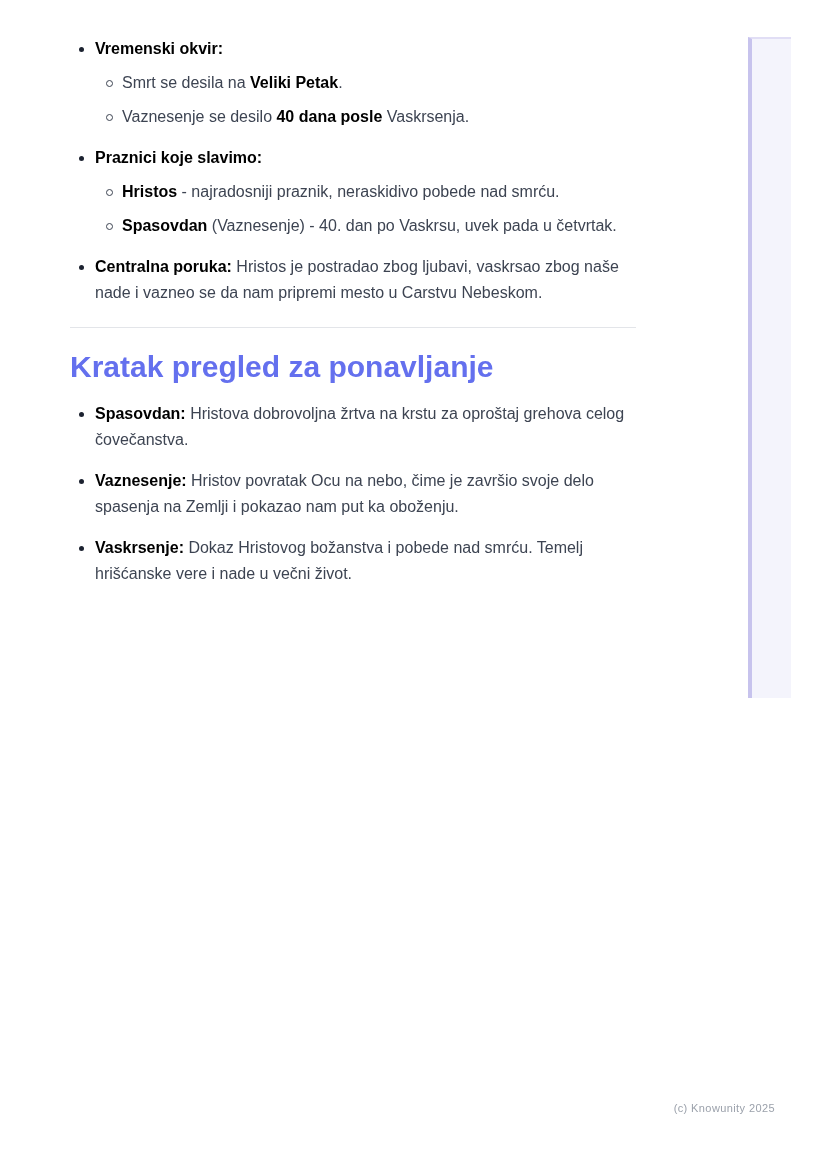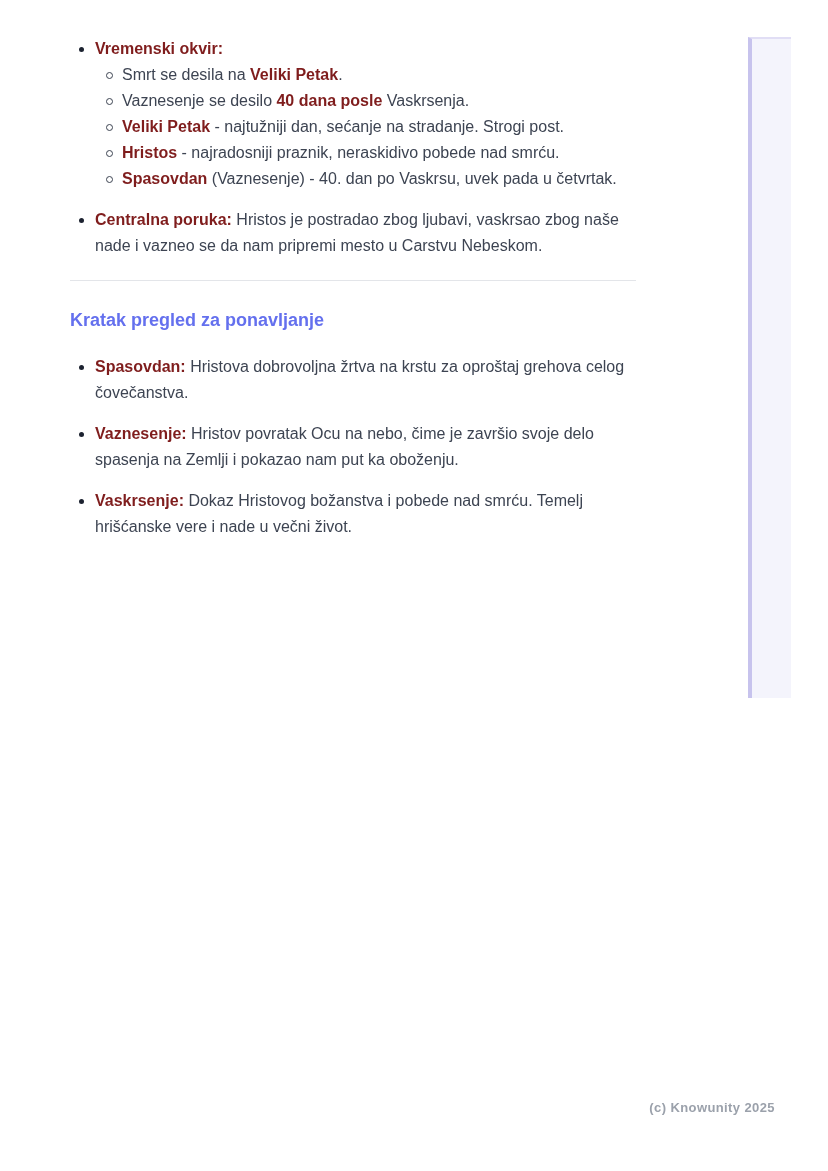--- a/index.html
+++ b/index.html
@@ -15,65 +15,64 @@
     position: absolute;
     left: 70px; top: 36px;
     width: 566px;
     font-size: 16px;
     line-height: 26px;
     color: #3d4452;
   }
   .li { display: flex; align-items: flex-start; }
   .li1 { margin-top: 15px; }
   .section > .li1:first-child { margin-top: 0; }
-  .li2 { margin-top: 0; }
+  .li2 { margin-top: 8px; }
   .mk { flex: 0 0 auto; }
   .mk1 {
     width: 5px; height: 5px; border-radius: 50%;
     background: #1c2230;
     margin: 11px 11px 0 9px;
   }
   .mk2 {
     width: 7px; height: 7px; border-radius: 50%;
     border: 1.5px solid #3d4452;
     box-sizing: border-box;
     background: transparent;
     margin: 10px 9px 0 36px;
   }
   .tx { flex: 1 1 auto; }
-  .tx b { color: #7f1d1d; font-weight: 700; }
+  .tx b { color: #000000; font-weight: 700; }
   .divider {
     border: none;
     border-top: 1px solid #e3e5e9;
     margin: 21px 0 0 0;
   }
   .review-heading {
-    font-size: 18px;
+    font-size: 30px;
     line-height: 30px;
     font-weight: 700;
     color: var(--accent, #6470ee);
     margin: 24px 0 19px 0;
   }
   .side-bar {
     position: absolute;
     left: 748px; top: 37px;
     width: 43px; height: 661px;
     box-sizing: border-box;
     background: var(--bar_fill, #f4f4fc);
     border-left: 4px solid var(--bar_edge, #c7c3ed);
     border-top: 2px solid #e1def5;
   }
   .footer {
     position: absolute;
     top: 1101px; right: 53px;
-    font-size: 13px;
+    font-size: 11px;
     line-height: 14px;
     color: #9ba1ab;
     letter-spacing: 0.4px;
-    font-weight: bold;
   }
 </style>
 </head>
 <body>
 
 <div class="content">
 
   <div class="section">
 
     <div class="li li1">
@@ -82,23 +81,23 @@
     </div>
     <div class="li li2">
       <span class="mk mk2"></span>
       <div class="tx"><span>Smrt se desila na </span><b>Veliki Petak</b><span>.</span></div>
     </div>
     <div class="li li2">
       <span class="mk mk2"></span>
       <div class="tx"><span>Vaznesenje se desilo </span><b>40 dana posle</b><span> Vaskrsenja.</span></div>
     </div>
 
-    <div class="li li2">
-      <span class="mk mk2"></span>
-      <div class="tx"><span></span><b>Veliki Petak</b><span> - najtužniji dan, sećanje na stradanje. Strogi post.</span></div>
+    <div class="li li1">
+      <span class="mk mk1"></span>
+      <div class="tx"><b>Praznici koje slavimo:</b><span></span></div>
     </div>
     <div class="li li2">
       <span class="mk mk2"></span>
       <div class="tx"><span></span><b>Hristos</b><span> - najradosniji praznik, neraskidivo pobede nad smrću.</span></div>
     </div>
     <div class="li li2">
       <span class="mk mk2"></span>
       <div class="tx"><span></span><b>Spasovdan</b><span> (Vaznesenje) - 40. dan po Vaskrsu, uvek pada u četvrtak.</span></div>
     </div>
 

